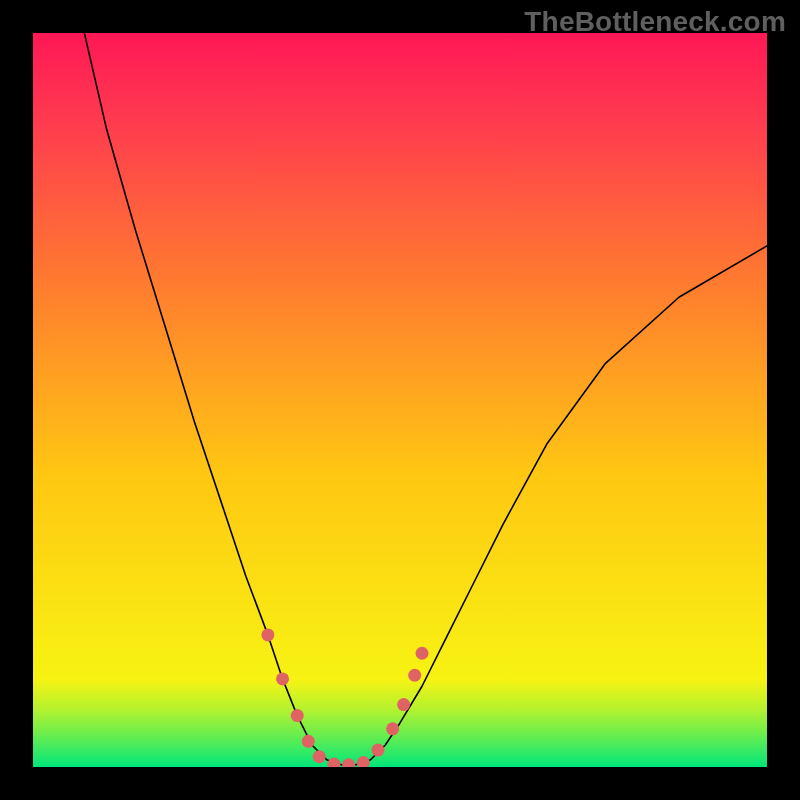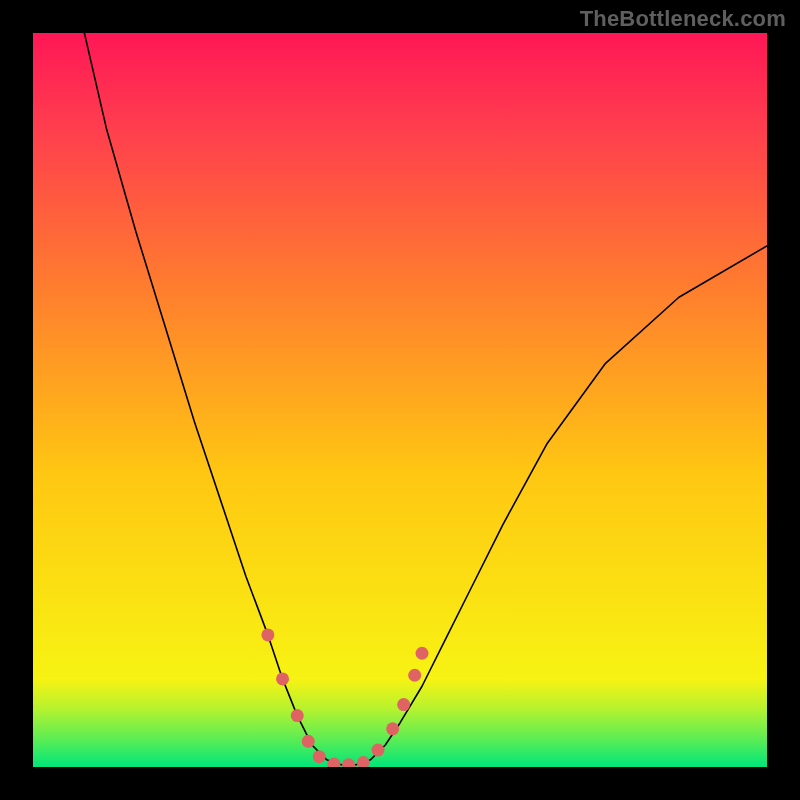--- a/index.html
+++ b/index.html
@@ -17,21 +17,21 @@
     width: 800px;
     height: 800px;
     background: #000;
   }
   .watermark {
     position: absolute;
     top: 6px;
     right: 14px;
     color: #5f5f5f;
     font-family: Arial, Helvetica, sans-serif;
-    font-size: 22px;
+    font-size: 28px;
     font-weight: 600;
     letter-spacing: 0.2px;
     user-select: none;
   }
   svg.plot {
     position: absolute;
     top: 33px;
     left: 33px;
     width: 734px;
     height: 734px;

